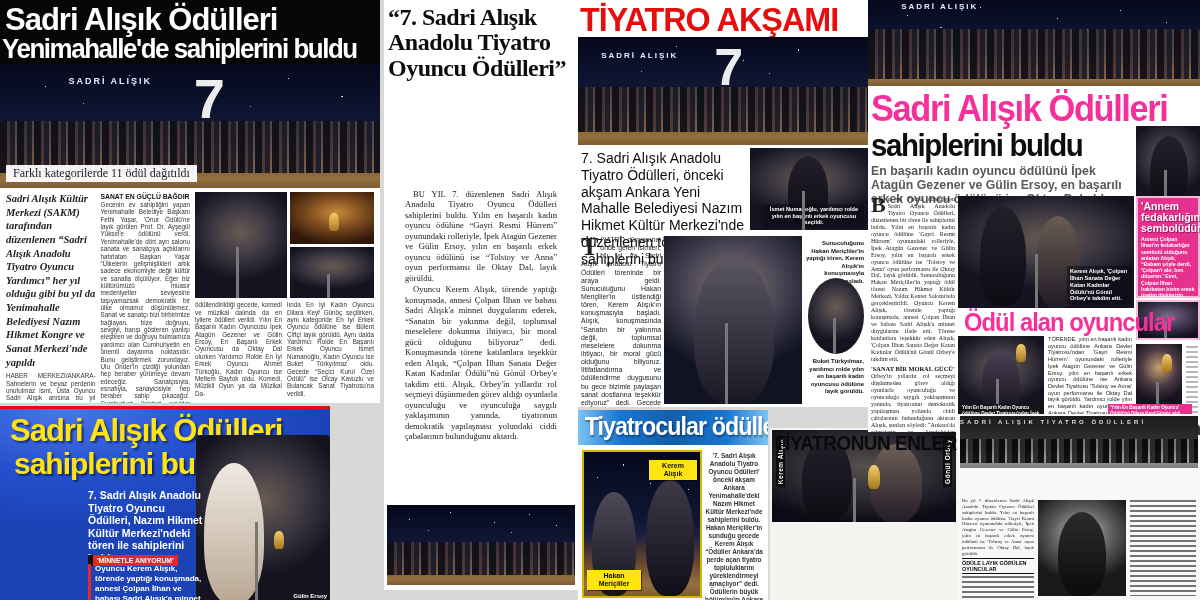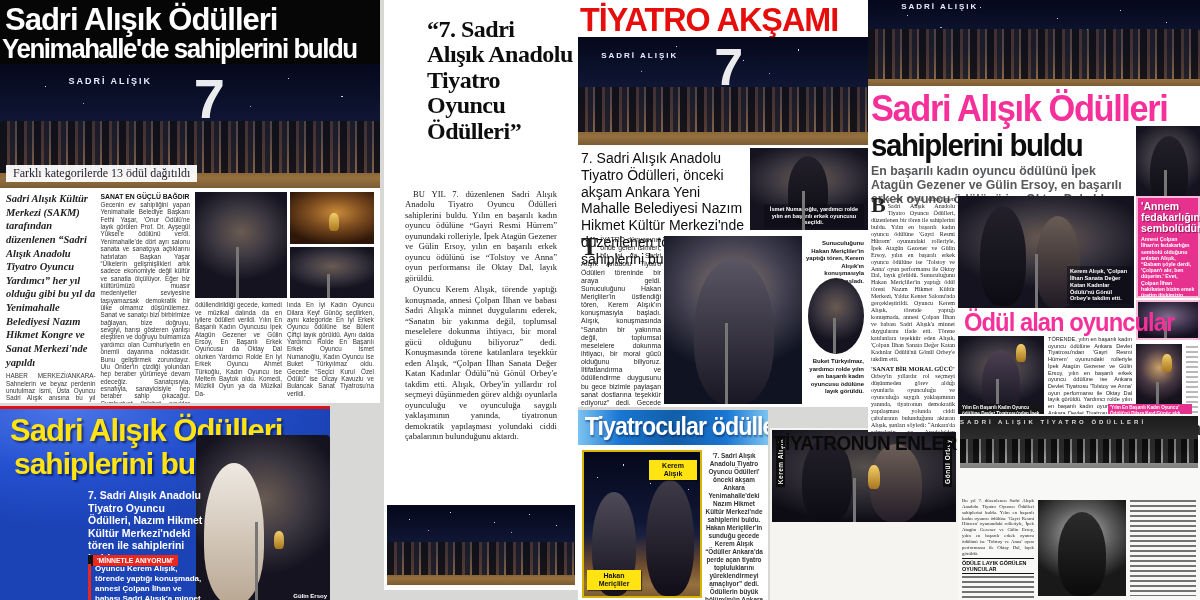--- a/index.html
+++ b/index.html
@@ -84,21 +84,21 @@
 
 <div class="clip" style="left:0;top:0;width:380px;height:403px;">
   <div class="c1-banner">
     <div class="c1-h1">Sadri Alışık Ödülleri</div>
     <div class="c1-h2">Yenimahalle'de sahiplerini buldu</div>
   </div>
   <div class="stage-photo" style="left:0;top:64px;width:380px;height:124px;">
     <div class="stage-sign" style="top:12px;font-size:9px;left:18%;width:50%;">SADRİ ALIŞIK</div>
     <div class="big-seven" style="left:51%;top:2px;font-size:56px;">7</div>
     <div class="crowd"></div>
-    <div class="c1-cap">Farklı kategorilerde 13 ödül dağıtıldı</div>
+    <div class="c1-cap">Farklı kategorilerde 11 ödül dağıtıldı</div>
   </div>
   <div class="c1-body">
     <div class="c1-col">
       <div class="lead serif">Sadri Alışık Kültür Merkezi (SAKM) tarafından düzenlenen “Sadri Alışık Anadolu Tiyatro Oyuncu Yardımcı” her yıl olduğu gibi bu yıl da Yenimahalle Belediyesi Nazım Hikmet Kongre ve Sanat Merkezi'nde yapıldı</div>
       <div class="tiny just" style="margin-top:3px;">HABER MERKEZİ/ANKARA-Sahnelerin ve beyaz perdenin unutulmaz ismi, Usta Oyuncu Sadri Alışık anısına bu yıl 7'ncisi düzenlenen törene; Yenimahalle Belediye Başkanı Fethi Yaşar ve Başkan Vekili Mehmet Kartal'ın yanı sıra kültür-sanat dünyasından çok sayıda önemli isim katıldı. Ankara'da sahnelerin ve Anadolu'dan Ankara'ya gelerek perde açan tiyatro topluluklarında emek veren sanatçıları yüreklendirmeyi amaçlayan, Hakan Meriçler'in sunuculuğunu yaptığı gecede farklı kategorilerde toplam 11 ödül dağıtıldı. Sadri Alışık ve hayata gözlerini yuman gönüllerde yer etmiş usta tiyatrocuların anısına sinevizyon gösterimiyle bağlayan ödül töreninde duygulu anlar yaşandı.</div>
     </div>
     <div class="c1-col">
       <div class="shead">SANAT EN GÜÇLÜ BAĞDIR</div>
       <div class="tiny just">Gecenin ev sahipliğini yapan Yenimahalle Belediye Başkanı Fethi Yaşar, 'Onur Ödülü'ne layık görülen Prof. Dr. Ayşegül Yüksel'e ödülünü verdi. Yenimahalle'de dört ayrı salonu sanata ve sanatçıya açtıklarını hatırlatan Başkan Yaşar “Ülkelerin gelişmişlikleri artık sadece ekonomiyle değil kültür ve sanatla ölçülüyor. Eğer biz kültürümüzü muasır medeniyetler seviyesine taşıyamazsak demokratik bir ülke olmamız düşünülemez. Sanat ve sanatçı bizi birbirimize bağlayan, bize doğruyu, sevgiyi, barışı gösteren yanlışı eleştiren ve doğruyu bulmamıza yardımcı olan Cumhuriyetin en önemli dayanma noktasıdır. Bunu geliştirmek zorundayız. Ulu Önder'in çizdiği yolundan hep beraber yürümeye devam edeceğiz. Sanatçısıyla, esnafıyla, sanayicisiyle hep beraber sahip çıkacağız. Cumhuriyet ilelebet payidar kalacaktır” dedi. 'Çolpan İlhan Sanata Değer Katan Kadınlar Ödülü'nü Gönül Orbey'e takdim eden usta oyuncunun oğlu Kerem Alışık da Yenimahalle Belediye Başkanı Fethi Yaşar'a 7 yıldır Yenimahalle'deki tüm salonlarının kapılarını kendilerine açtığı ve destekleri esirgemediği için teşekkür etti.</div>
 
@@ -128,21 +128,21 @@
     <div class="fig" style="left:8px;top:28px;width:60px;height:140px;background:linear-gradient(#efe9e2,#b9a893);"></div>
     <div class="gold" style="left:78px;top:96px;"></div>
     <div class="abs" style="right:3px;bottom:4px;color:#fff;font-size:6px;font-weight:bold;">Gülin Ersoy</div>
   </div>
   <div class="c2-intro abs" style="left:88px;top:80px;width:116px;">7. Sadri Alışık Anadolu Tiyatro Oyuncu Ödülleri, Nazım Hikmet Kültür Merkezi'ndeki tören ile sahiplerini buldu</div>
   <div class="abs" style="left:88px;top:140px;"><span class="c2-badge">'MİNNETLE ANIYORUM'</span></div>
   <div class="c2-body abs" style="left:88px;top:155px;width:112px;">Oyuncu Kerem Alışık, törende yaptığı konuşmada, annesi Çolpan İlhan ve babası Sadri Alışık'a minnet duygularını ifade etti.</div>
 </div>
 
 <div class="clip" style="left:384px;top:0;width:194px;height:590px;">
-  <div class="c3-h" style="padding:17px 4px 0;margin-left:39px;">“7. Sadri Alışık Anadolu Tiyatro Oyuncu Ödülleri”</div>
+  <div class="c3-h" style="padding:5px 4px 0;">“7. Sadri Alışık Anadolu Tiyatro Oyuncu Ödülleri”</div>
   <div class="c3-body just" style="position:absolute;left:5px;top:189px;width:184px;">
     <p>BU YIL 7. düzenlenen Sadri Alışık Anadolu Tiyatro Oyuncu Ödülleri sahiplerini buldu. Yılın en başarılı kadın oyuncu ödülüne “Gayri Resmi Hürrem” oyunundaki rolleriyle, İpek Atagün Gezener ve Gülin Ersoy, yılın en başarılı erkek oyuncu ödülünü ise “Tolstoy ve Anna” oyun performansı ile Oktay Dal, layık görüldü.</p>
     <p>Oyuncu Kerem Alışık, törende yaptığı konuşmada, annesi Çolpan İlhan ve babası Sadri Alışık'a minnet duygularını ederek, “Sanatın bir yakınma değil, toplumsal meselelere dokunma ihtiyacı, bir moral gücü olduğunu biliyoruz” dedi. Konuşmasında törene katılanlara teşekkür eden Alışık, “Çolpan İlhan Sanata Değer Katan Kadınlar Ödülü”nü Gönül Orbey'e takdim etti. Alışık, Orbey'in yıllardır rol seçmeyi düşünmeden görev aldığı oyunlarla oyunculuğu ve oyunculuğa saygılı yaklaşımının yanında, tiyatronun demokratik yapılaşması yolundaki ciddi çabalarının bulunduğunu aktardı.</p>
   </div>
   <div class="stage-photo" style="left:3px;top:505px;width:188px;height:80px;">
     <div class="crowd"></div>
   </div>
 </div>
 
 <div class="clip" style="left:578px;top:0;width:290px;height:407px;">

